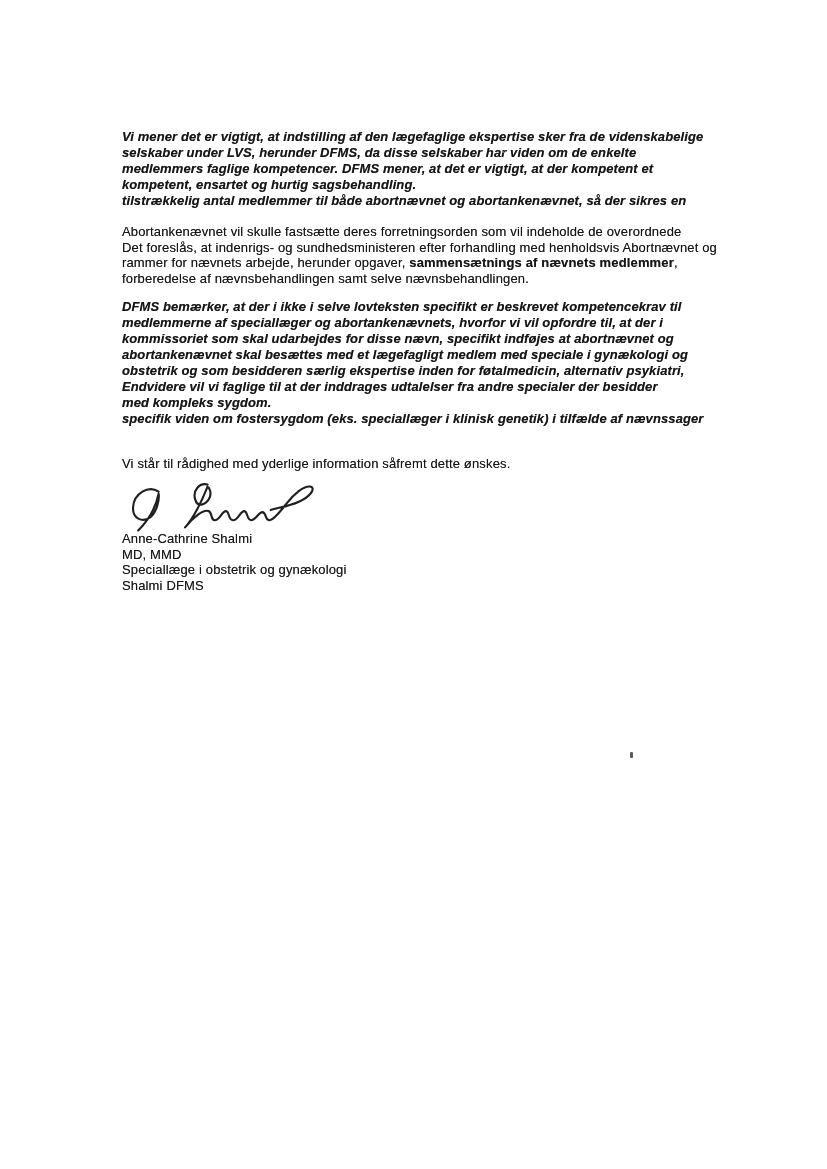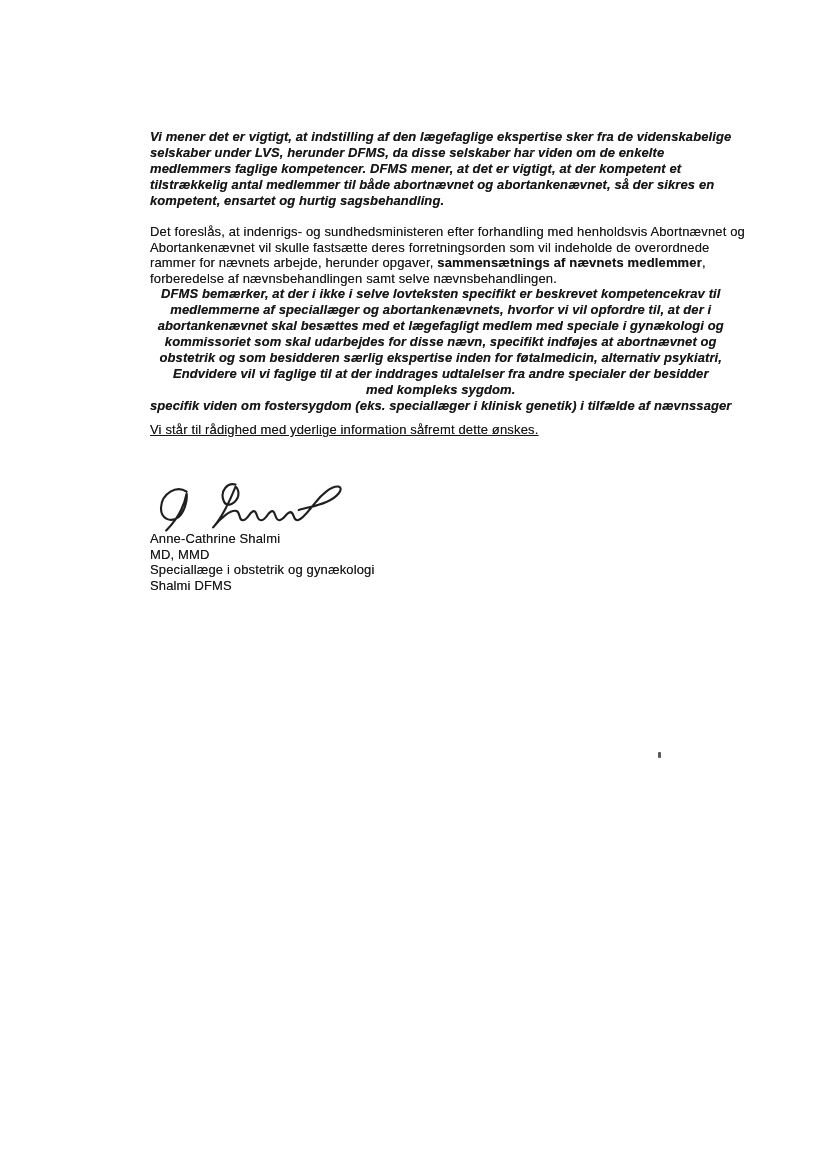--- a/index.html
+++ b/index.html
@@ -12,21 +12,20 @@
     background: #ffffff;
     position: relative;
     overflow: hidden;
     font-family: "Liberation Sans", "DejaVu Sans", sans-serif;
     color: #161616;
   }
   .page {
     position: absolute;
     inset: 0;
     background: #ffffff;
-    margin-left: 28px;
   }
   .para {
     position: absolute;
     left: 122px;
     font-size: 13px;
     white-space: nowrap;
     text-shadow: 0 0 0.4px rgba(0,0,0,0.55);
   }
   .para .line {
     height: 15.5px;
@@ -42,22 +41,22 @@
     letter-spacing: 0.1px;
   }
   .regular .line {
     letter-spacing: 0.15px;
   }
   .bold-inline {
     font-weight: bold;
   }
   #paragraph-intro   { top: 129px; }
   #paragraph-proposal{ top: 224px; }
-  #paragraph-remarks { top: 286px; text-align: center; }
-  #closing-line      { top: 422px; text-decoration: underline; }
+  #paragraph-remarks { top: 299px; }
+  #closing-line      { top: 456px; }
   #signature-block   { top: 531px; }
   .signature-svg {
     position: absolute;
     left: 128px;
     top: 480px;
     width: 204px;
     height: 54px;
   }
   .signature-svg path {
     fill: none;
@@ -76,36 +75,36 @@
 </style>
 </head>
 <body>
 
 <div class="page">
 
   <section class="para bold-italic" id="paragraph-intro">
     <div class="line">Vi mener det er vigtigt, at indstilling af den lægefaglige ekspertise sker fra de videnskabelige</div>
     <div class="line">selskaber under LVS, herunder DFMS, da disse selskaber har viden om de enkelte</div>
     <div class="line">medlemmers faglige kompetencer. DFMS mener, at det er vigtigt, at der kompetent et</div>
+    <div class="line">kompetent, ensartet og hurtig sagsbehandling.</div>
     <div class="line">tilstrækkelig antal medlemmer til både abortnævnet og abortankenævnet, så der sikres en</div>
-    <div class="line">kompetent, ensartet og hurtig sagsbehandling.</div>
   </section>
 
   <section class="para regular" id="paragraph-proposal">
+    <div class="line">Abortankenævnet vil skulle fastsætte deres forretningsorden som vil indeholde de overordnede</div>
     <div class="line">Det foreslås, at indenrigs- og sundhedsministeren efter forhandling med henholdsvis Abortnævnet og</div>
-    <div class="line">Abortankenævnet vil skulle fastsætte deres forretningsorden som vil indeholde de overordnede</div>
     <div class="line"><span>rammer for nævnets arbejde, herunder opgaver, </span><span class="bold-inline">sammensætnings af nævnets medlemmer</span><span>,</span></div>
     <div class="line">forberedelse af nævnsbehandlingen samt selve nævnsbehandlingen.</div>
   </section>
 
   <section class="para bold-italic" id="paragraph-remarks">
     <div class="line">DFMS bemærker, at der i ikke i selve lovteksten specifikt er beskrevet kompetencekrav til</div>
     <div class="line">medlemmerne af speciallæger og abortankenævnets, hvorfor vi vil opfordre til, at der i</div>
+    <div class="line">kommissoriet som skal udarbejdes for disse nævn, specifikt indføjes at abortnævnet og</div>
     <div class="line">abortankenævnet skal besættes med et lægefagligt medlem med speciale i gynækologi og</div>
-    <div class="line">kommissoriet som skal udarbejdes for disse nævn, specifikt indføjes at abortnævnet og</div>
     <div class="line">obstetrik og som besidderen særlig ekspertise inden for føtalmedicin, alternativ psykiatri,</div>
     <div class="line">Endvidere vil vi faglige til at der inddrages udtalelser fra andre specialer der besidder</div>
     <div class="line">med kompleks sygdom.</div>
     <div class="line">specifik viden om fostersygdom (eks. speciallæger i klinisk genetik) i tilfælde af nævnssager</div>
   </section>
 
   <section class="para regular" id="closing-line">
     <div class="line">Vi står til rådighed med yderlige information såfremt dette ønskes.</div>
   </section>
 

